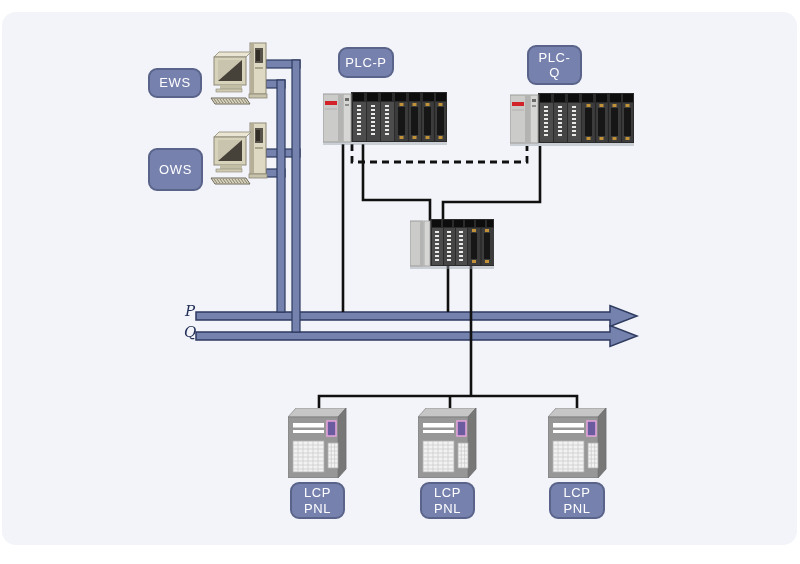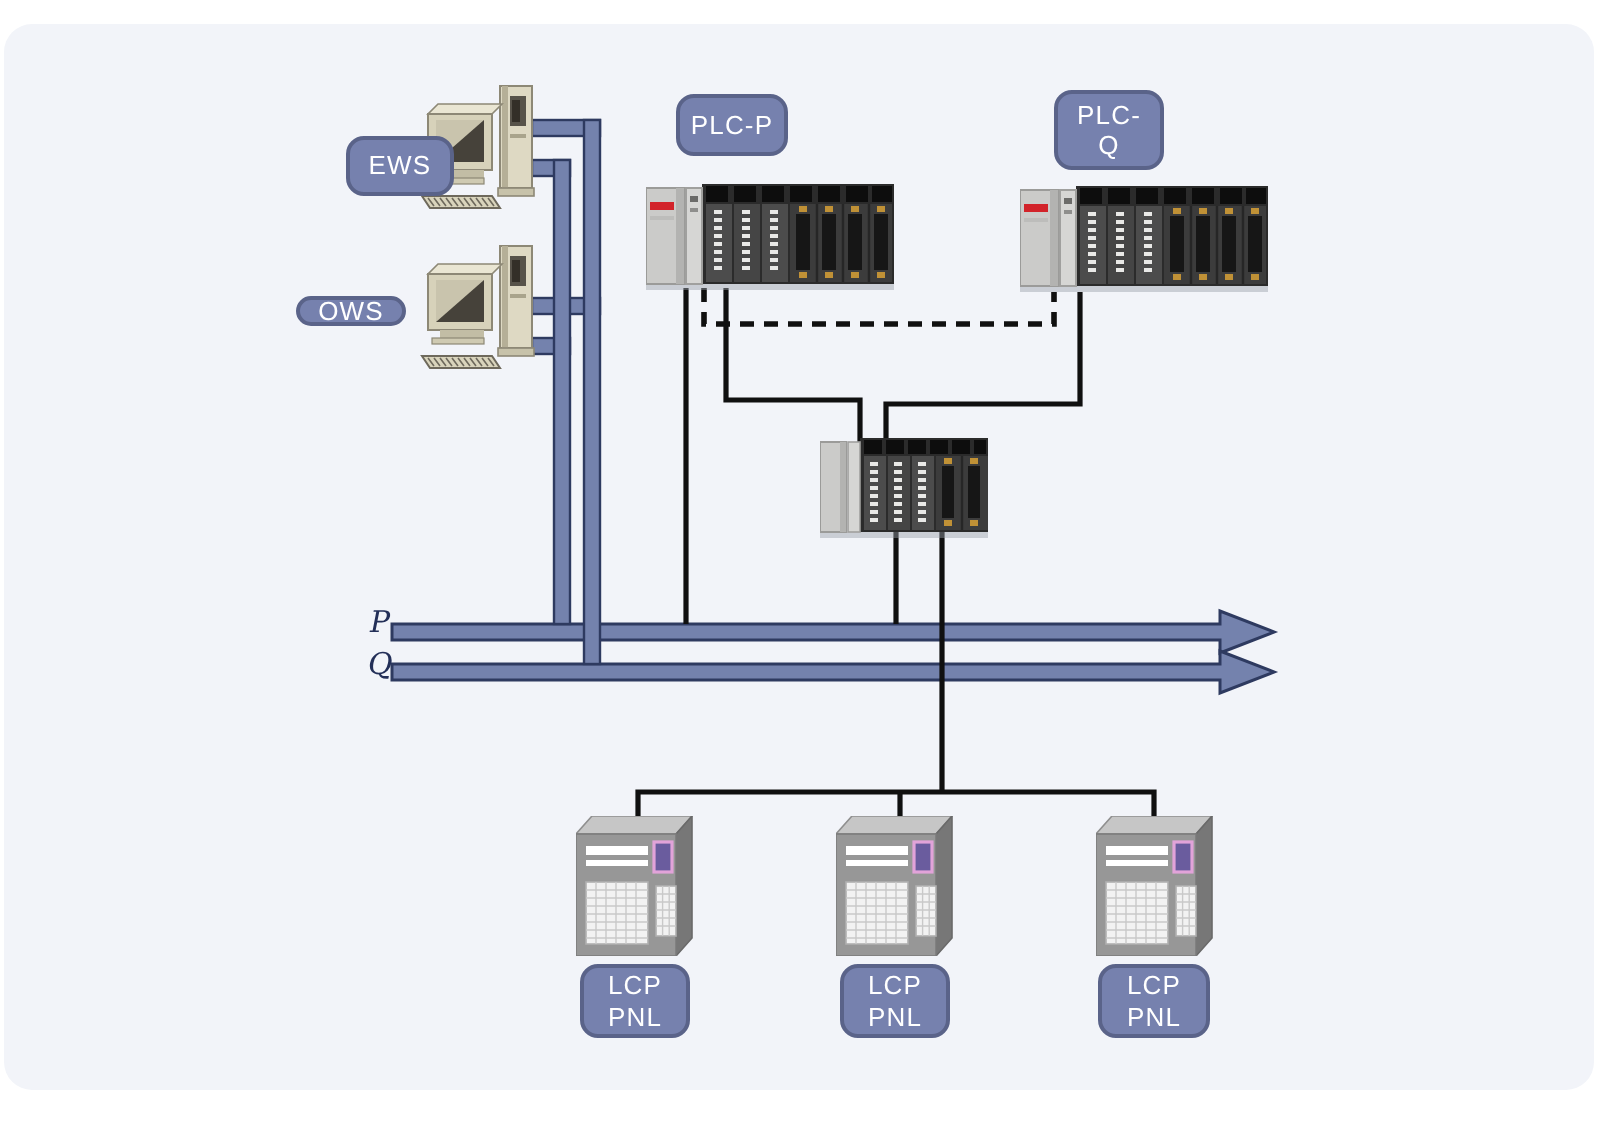--- a/index.html
+++ b/index.html
@@ -212,25 +212,25 @@
     <use href="#ws" x="210" y="42" width="62" height="64"></use>
     <use href="#ws" x="210" y="122" width="62" height="64"></use>
     <use href="#rack" x="323" y="92" width="124" height="54"></use>
     <use href="#rack" x="510" y="93" width="124" height="54"></use>
     <use href="#rack-s" x="410" y="219" width="84" height="50"></use>
     <use href="#lcp" x="288" y="408" width="60" height="70"></use>
     <use href="#lcp" x="418" y="408" width="60" height="70"></use>
     <use href="#lcp" x="548" y="408" width="60" height="70"></use>
   </svg>
 
-  <div class="badge" style="left:148px;top:68px;width:54px;height:30px;margin-left:25px;">
+  <div class="badge" style="left:148px;top:68px;width:54px;height:30px;">
     <span>EWS</span>
   </div>
 
-  <div class="badge" style="left:148px;top:148px;width:55px;height:15px;justify-content:center;">
+  <div class="badge" style="left:148px;top:148px;width:55px;height:43px;justify-content:center;">
     <span>OWS</span>
   </div>
 
   <div class="badge" style="left:338px;top:47px;width:56px;height:31px;">
     <span>PLC-P</span>
   </div>
 
   <div class="badge" style="left:527px;top:45px;width:55px;height:40px;">
     <span>PLC-</span>
     <span>Q</span>

